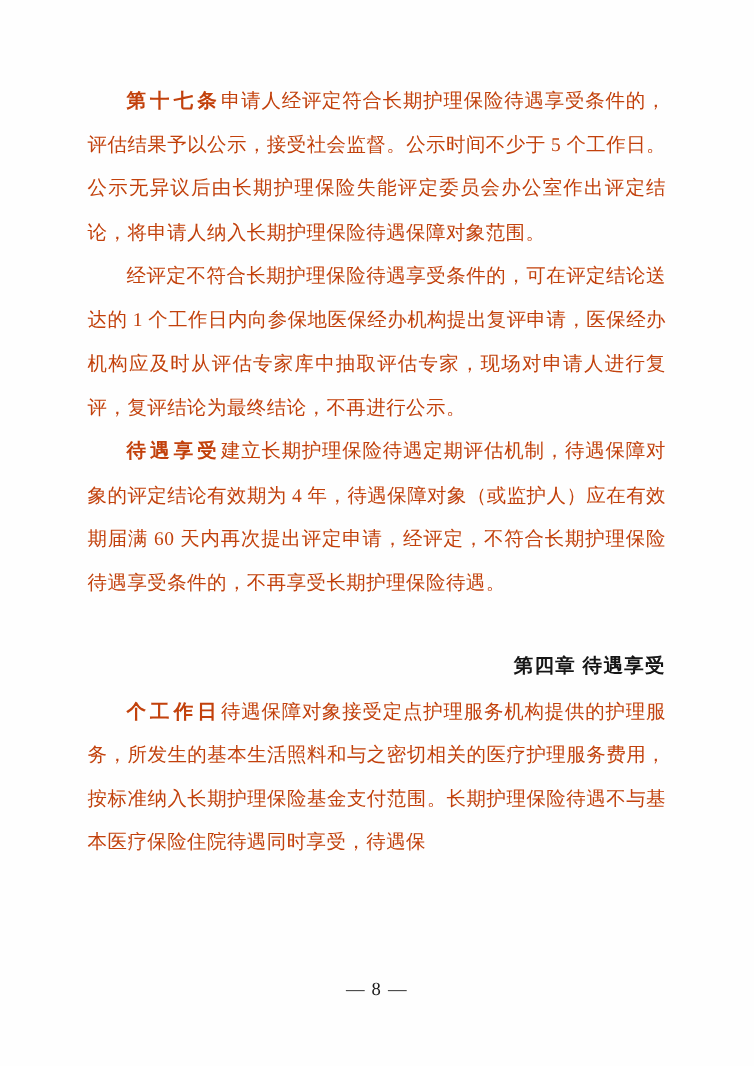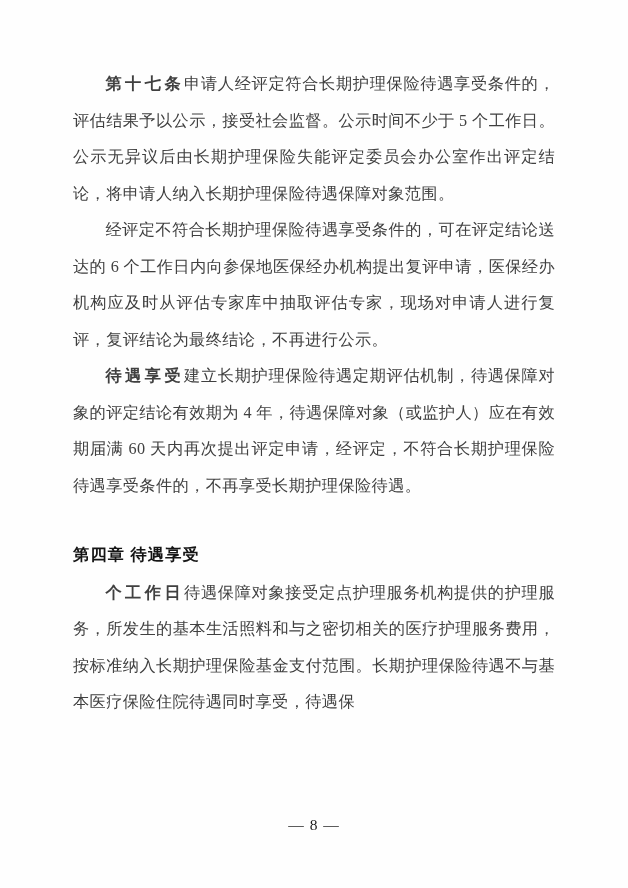--- a/index.html
+++ b/index.html
@@ -21,36 +21,36 @@
   .content {
     position: absolute;
     left: 73px;
     top: 66px;
     width: 482px;
   }
   .para {
     margin: 0 0 0 0;
     font-size: 16.2px;
     line-height: 36.5px;
-    color: #404040;
+    color: #c2410c;
     text-align: justify;
     text-justify: inter-ideograph;
     text-indent: 2em;
     letter-spacing: 0.4px;
   }
   .para .lead {
     font-weight: bold;
     letter-spacing: 3.2px;
   }
   .chapter {
     margin: 0;
     font-size: 16.2px;
     line-height: 36.5px;
     color: #151515;
-    text-align: left;
+    text-align: right;
     font-weight: bold;
     letter-spacing: 1.2px;
   }
   .spacer-before-chapter {
     height: 33px;
   }
   .spacer-after-chapter {
     height: 1px;
   }
   .footer {
@@ -69,21 +69,21 @@
   }
 </style>
 </head>
 <body>
 
 <div class="page">
   <div class="content">
 
     <p class="para"><span class="lead">第十七条</span><span>申请人经评定符合长期护理保险待遇享受条件的，评估结果予以公示，接受社会监督。公示时间不少于 5 个工作日。公示无异议后由长期护理保险失能评定委员会办公室作出评定结论，将申请人纳入长期护理保险待遇保障对象范围。</span></p>
 
-    <p class="para"><span>经评定不符合长期护理保险待遇享受条件的，可在评定结论送达的 6 个工作日内向参保地医保经办机构提出复评申请，医保经办机构应及时从评估专家库中抽取评估专家，现场对申请人进行复评，复评结论为最终结论，不再进行公示。</span></p>
+    <p class="para"><span>经评定不符合长期护理保险待遇享受条件的，可在评定结论送达的 1 个工作日内向参保地医保经办机构提出复评申请，医保经办机构应及时从评估专家库中抽取评估专家，现场对申请人进行复评，复评结论为最终结论，不再进行公示。</span></p>
 
     <p class="para"><span class="lead">待遇享受</span><span>建立长期护理保险待遇定期评估机制，待遇保障对象的评定结论有效期为 4 年，待遇保障对象（或监护人）应在有效期届满 60 天内再次提出评定申请，经评定，不符合长期护理保险待遇享受条件的，不再享受长期护理保险待遇。</span></p>
 
     <div class="spacer-before-chapter"></div>
 
     <p class="chapter">第四章  待遇享受</p>
 
     <div class="spacer-after-chapter"></div>
 
 

